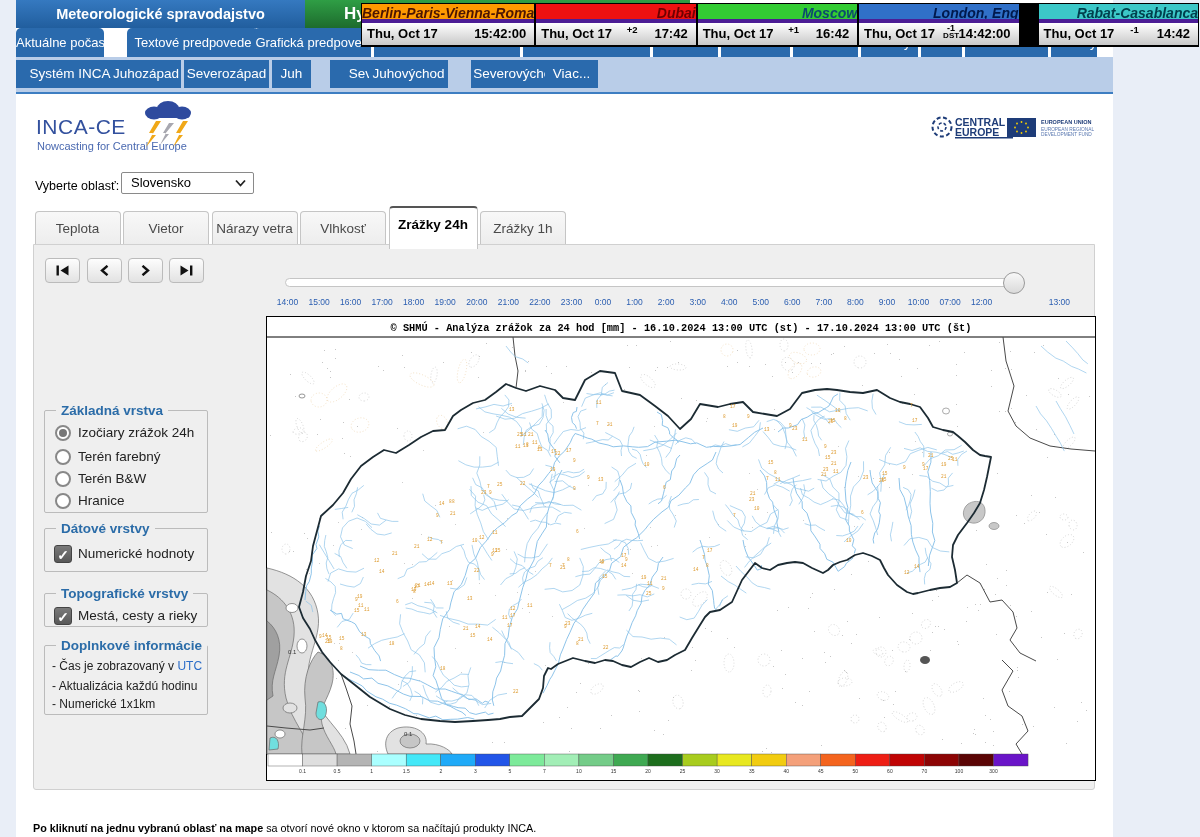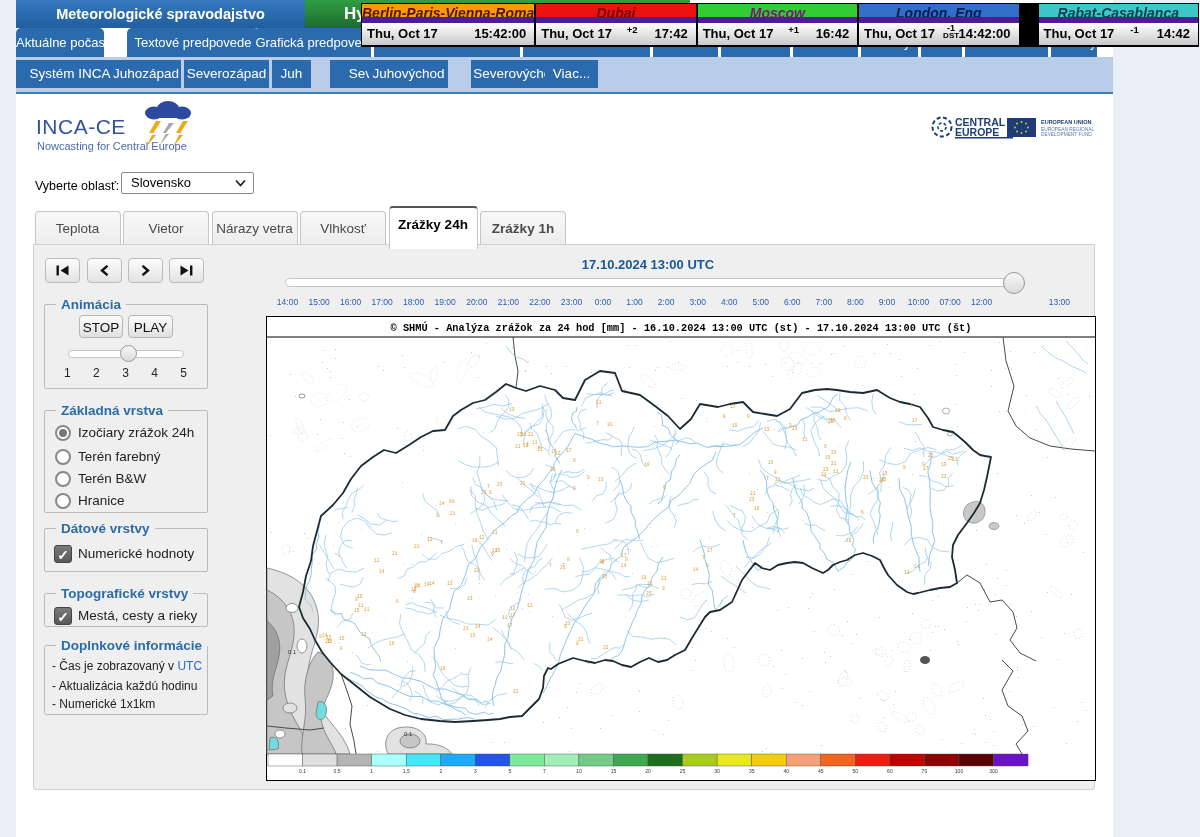--- a/index.html
+++ b/index.html
@@ -6,31 +6,31 @@
 #h1blue { position:absolute; left:0; top:0; width:289px; height:28px; background:linear-gradient(#3579c0,#215e9e); color:#fff; font-size:14.5px; font-weight:bold; text-align:center; line-height:28px; }
 #h1green { position:absolute; left:289px; top:0; width:385px; height:28px; background:linear-gradient(#2f9e45,#1d6b2d); }
 #hy { position:absolute; left:328px; top:0; height:28px; color:#fff; font-size:17px; font-weight:bold; line-height:28px; }
 .nt { position:absolute; top:28px; height:29px; background:#2a6aad; border-radius:5px 5px 0 0; color:#fff; font-size:13px; text-align:center; line-height:30px; white-space:nowrap; overflow:hidden; }
 #row3 { position:absolute; left:0; top:57px; width:1097px; height:35px; background:#b9cde8; }
 .nt3 { position:absolute; top:3px; height:28px; background:#2a6aad; color:#fff; font-size:13.5px; text-align:center; line-height:28px; white-space:nowrap; overflow:hidden; }
 #navline { position:absolute; left:0; top:92px; width:1097px; height:2px; background:#3d7ec2; }
 #clock { position:absolute; left:361px; top:3px; width:838px; height:44px; display:flex; border:1px solid #000; background:#000; }
 .clk { flex:1; display:flex; flex-direction:column; border-right:2px solid #000; }
 .clk:last-child { border-right:none;margin-left:18px; }
-.ch { height:19px; font-size:14px; font-weight:bold; font-style:italic; text-align:center; line-height:19px; border-bottom:6px solid #4c1d95; white-space:nowrap; overflow:hidden; }
+.ch { height:19px; font-size:14px; font-weight:bold; font-style:italic; text-align:right; line-height:19px; border-bottom:4px solid #4c1d95; white-space:nowrap; overflow:hidden; }
 .ct { height:22px; background:linear-gradient(#ffffff,#c8c8c8); font-size:13px; font-weight:bold; color:#000; position:relative; line-height:22px; }
 .cd { position:absolute; left:5px; }
 .co { position:absolute; left:88px; width:16px; text-align:center; }
 .codst { position:absolute; left:83px; width:18px; text-align:center; }
 .co sup { font-size:9.5px; position:relative; top:-4px; font-weight:bold; }
 .cv { position:absolute; right:8px; }
 #sel { position:absolute; left:105px; top:172px; width:133px; height:22px; border:1px solid #8a8a8a; border-radius:2px; background:#fff; font-size:13px; padding-left:9px; line-height:20px; color:#000; }
 .utab { position:absolute; top:211px; height:33px; background:linear-gradient(#f8f8f8,#ededed); border:1px solid #c5c5c5; border-bottom:none; border-radius:4px 4px 0 0; color:#4a4a4a; font-size:13.5px; text-align:center; line-height:33px; }
 #atab { position:absolute; left:372.5px; top:206px; width:89px; height:43px; background:#fff; border:1px solid #c5c5c5; border-top:2px solid #555; border-bottom:none; border-radius:4px 4px 0 0; color:#000; font-size:13.5px; font-weight:bold; text-align:center; line-height:34px; z-index:3; }
-#ztab { position:absolute; left:464px; top:211px; width:86px; height:33px; background:linear-gradient(#f8f8f8,#ededed); border:1px solid #c5c5c5; border-bottom:none; border-radius:4px 4px 0 0; color:#4a4a4a; font-size:13.5px; text-align:center; line-height:33px;font-weight:bold; }
+#ztab { position:absolute; left:464px; top:211px; width:86px; height:33px; background:linear-gradient(#f8f8f8,#ededed); border:1px solid #c5c5c5; border-bottom:none; border-radius:4px 4px 0 0; color:#4a4a4a; font-size:13.5px; text-align:center; line-height:33px; }
 #panel { position:absolute; left:17px; top:244px; width:1062px; height:546px; background:#efefef; border:1px solid #d0d0d0; border-radius:0 0 3px 3px; }
 .mbtn { position:absolute; top:258px; width:35px; height:25px; background:linear-gradient(#fdfdfd,#e2e2e2); border:1px solid #bbb; border-radius:4px; text-align:center; }
 .mbtn svg { margin-top:6px; }
 .fs { position:absolute; left:28px; width:164px; border:1px solid #bbb; border-radius:2px; }
 .fs .lg { position:absolute; top:-10px; left:11px; background:#efefef; padding:0 5px; color:#2b6ca8; font-weight:bold; font-size:13.5px; line-height:19px; white-space:nowrap; }
 .btn { position:absolute; background:linear-gradient(#fdfdfd,#dfdfdf); border:1px solid #b5b5b5; border-radius:4px; color:#111; font-size:13.5px; text-align:center; }
 .radio { position:absolute; left:10px; width:16px; height:16px; border:2px solid #888; border-radius:50%; background:#fff; }
 .radio.sel::after { content:""; position:absolute; left:2px; top:2px; width:8px; height:8px; background:#777; border-radius:50%; }
 .rlbl { position:absolute; left:33px; font-size:13.5px; color:#222; white-space:nowrap; }
 .cb { position:absolute; left:9px; width:18px; height:18px; background:linear-gradient(#7a7a7a,#585858); border:1px solid #444; border-radius:3px; color:#fff; font-size:14px; font-weight:bold; text-align:center; line-height:18px; }
@@ -130,21 +130,20 @@
         <polyline points="7.5,0.8 2,5.5 7.5,10.2" fill="none" stroke="#111" stroke-width="2.4"></polyline>
       </svg></div>
   <div class="mbtn" style="left:112px"><svg width="9" height="11" viewBox="0 0 9 11">
         <polyline points="1.5,0.8 7,5.5 1.5,10.2" fill="none" stroke="#111" stroke-width="2.4"></polyline>
       </svg></div>
   <div class="mbtn" style="left:153px"><svg width="13" height="11" viewBox="0 0 13 11">
         <polygon points="0.5,0.5 0.5,10.5 8.5,5.5" fill="#111"></polygon>
         <rect x="10" y="0.5" width="2.4" height="10" fill="#111"></rect>
       </svg></div>
 
-  <div id="dateh">17.10.2024 13:00 UTC</div>
   <div class="strack" style="left:269px;top:278px;width:733px;height:9px"></div>
   <div class="shandle" style="left:987px;top:272px;width:22px;height:22px"></div>
   <div id="tticks">
       <span style="position:absolute;left:256.5px;top:0;width:30px;text-align:center">14:00</span>
 <span style="position:absolute;left:288.1px;top:0;width:30px;text-align:center">15:00</span>
 <span style="position:absolute;left:319.6px;top:0;width:30px;text-align:center">16:00</span>
 <span style="position:absolute;left:351.1px;top:0;width:30px;text-align:center">17:00</span>
 <span style="position:absolute;left:382.7px;top:0;width:30px;text-align:center">18:00</span>
 <span style="position:absolute;left:414.2px;top:0;width:30px;text-align:center">19:00</span>
 <span style="position:absolute;left:445.8px;top:0;width:30px;text-align:center">20:00</span>
@@ -160,34 +159,20 @@
 <span style="position:absolute;left:761.3px;top:0;width:30px;text-align:center">6:00</span>
 <span style="position:absolute;left:792.9px;top:0;width:30px;text-align:center">7:00</span>
 <span style="position:absolute;left:824.4px;top:0;width:30px;text-align:center">8:00</span>
 <span style="position:absolute;left:856.0px;top:0;width:30px;text-align:center">9:00</span>
 <span style="position:absolute;left:887.5px;top:0;width:30px;text-align:center">10:00</span>
 <span style="position:absolute;left:919.1px;top:0;width:30px;text-align:center">07:00</span>
 <span style="position:absolute;left:950.6px;top:0;width:30px;text-align:center">12:00</span>
 <span style="position:absolute;left:1024px;top:0;width:30px;text-align:right">13:00</span>
     </div>
 
-  <div class="fs" style="top:304px;height:85px">
-    <span class="lg">Animácia</span>
-    <div class="btn" style="left:34px;top:10px;width:44px;height:23px;line-height:23px">STOP</div>
-    <div class="btn" style="left:83px;top:10px;width:45px;height:23px;line-height:23px">PLAY</div>
-    <div class="strack" style="left:23px;top:45px;width:116px;height:8px"></div>
-    <div class="shandle" style="left:75px;top:40px;width:17px;height:17px"></div>
-    <div style="position:absolute;left:19px;top:61px;width:123px;font-size:12px;color:#222;display:flex;justify-content:space-between">
-        <span>1</span>
-        <span>2</span>
-        <span>3</span>
-        <span>4</span>
-        <span>5</span>
-      </div>
-  </div>
 
   <div class="fs" style="top:410px;height:103px">
     <span class="lg">Základná vrstva</span>
     <div class="radio sel" style="top:14px"></div>
       <div class="rlbl" style="top:14px">Izočiary zrážok 24h</div>
     <div class="radio" style="top:38px"></div>
       <div class="rlbl" style="top:38px">Terén farebný</div>
     <div class="radio" style="top:60px"></div>
       <div class="rlbl" style="top:60px">Terén B&amp;W</div>
     <div class="radio" style="top:82px"></div>
@@ -1069,39 +1054,40 @@
 <text x="520.2" y="456.5" font-size="5" fill="#333" text-anchor="middle">40</text>
 <text x="554.8" y="456.5" font-size="5" fill="#333" text-anchor="middle">45</text>
 <text x="589.3" y="456.5" font-size="5" fill="#333" text-anchor="middle">50</text>
 <text x="623.9" y="456.5" font-size="5" fill="#333" text-anchor="middle">60</text>
 <text x="658.4" y="456.5" font-size="5" fill="#333" text-anchor="middle">70</text>
 <text x="693.0" y="456.5" font-size="5" fill="#333" text-anchor="middle">100</text>
 <text x="727.5" y="456.5" font-size="5" fill="#333" text-anchor="middle">300</text>
       </g>
   </svg>
 
+  <div id="footer"><b>Po kliknutí na jednu vybranú oblasť na mape</b> sa otvorí nové okno v ktorom sa načítajú produkty INCA.</div>
 </div>
 <div id="clock">
     <div class="clk">
       <div class="ch" style="background:#ff9900;color:#4d1600">Berlin-Paris-Vienna-Roma</div>
 <div class="ct">
         <span class="cd">Thu, Oct 17</span>
         <span class="cv">15:42:00</span>
       </div>
     </div>
 <div class="clk">
       <div class="ch" style="background:#ee1111;color:#700000">Dubai</div>
 <div class="ct">
         <span class="cd">Thu, Oct 17</span>
         <span class="co"><sup>+2</sup></span>
         <span class="cv">17:42</span>
       </div>
     </div>
 <div class="clk">
-      <div class="ch" style="background:#33cc33;color:#701a75">Moscow</div>
+      <div class="ch" style="background:#33cc33;color:#0c4a6e">Moscow</div>
 <div class="ct">
         <span class="cd">Thu, Oct 17</span>
         <span class="co"><sup>+1</sup></span>
         <span class="cv">16:42</span>
       </div>
     </div>
 <div class="clk">
       <div class="ch" style="background:#3070c8;color:#001a4d">London, Eng</div>
 <div class="ct">
         <span class="cd">Thu, Oct 17</span>

